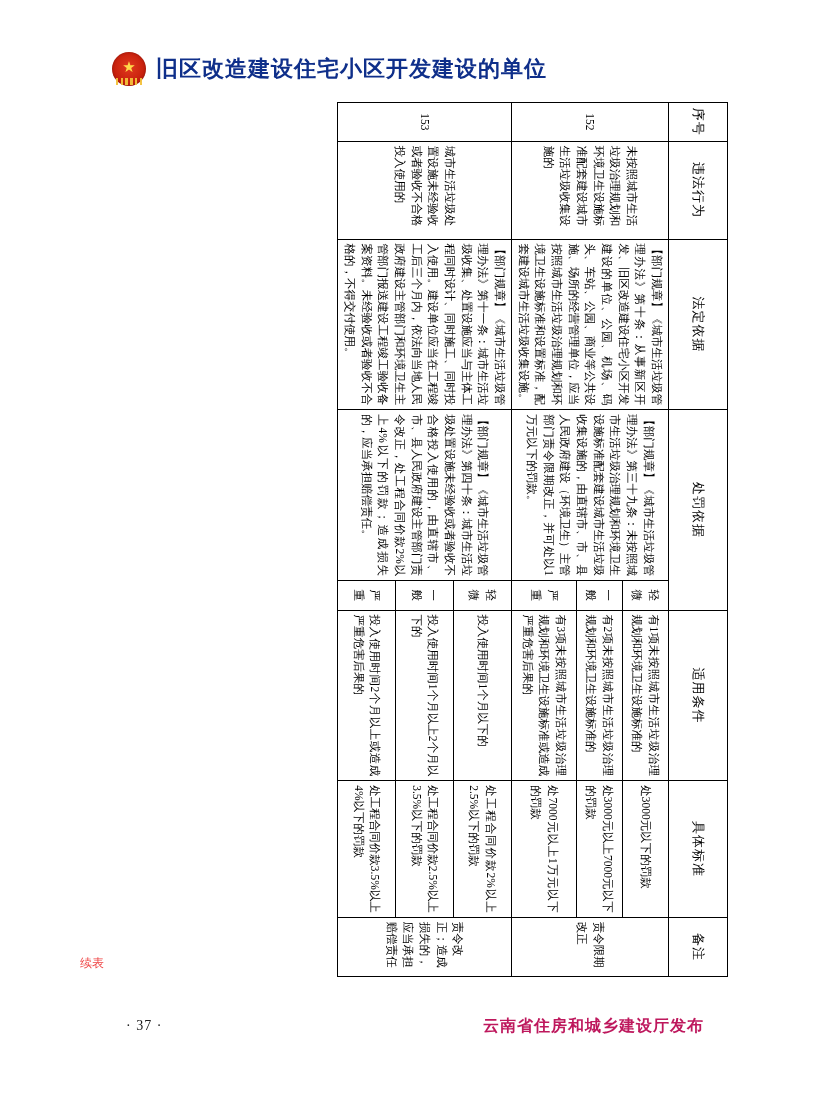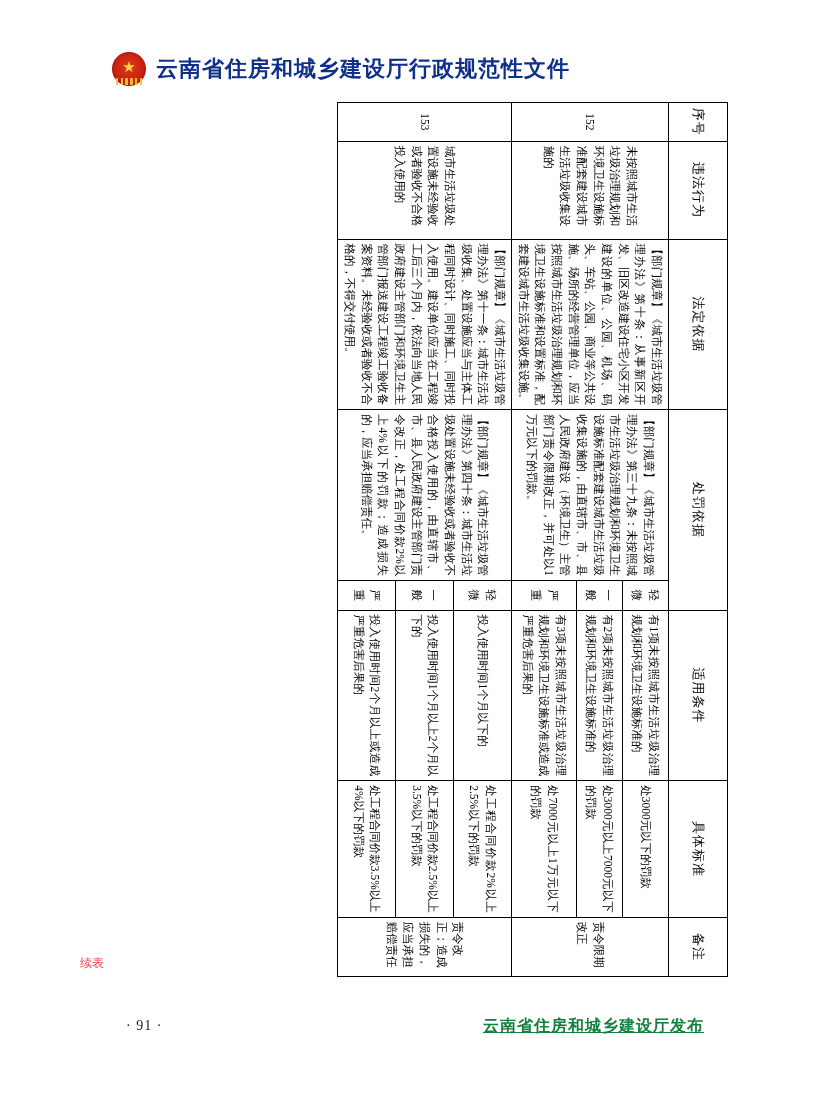--- a/index.html
+++ b/index.html
@@ -156,35 +156,34 @@
     font-size: 14px;
     color: #1a1a1a;
     letter-spacing: 1px;
   }
   .footer-pub {
     position: absolute;
     right: 112px;
     top: -2px;
     font-size: 16px;
     font-weight: bold;
-    color: #15803d;
+    color: #be185d;
     letter-spacing: 1px;
-    text-decoration: underline;
   }
 </style>
 </head>
 <body>
 
 <div class="page-header">
   <div class="emblem">
     <div class="circle"></div>
     <div class="star">★</div>
     <div class="rays"></div>
   </div>
-  <div class="header-title">云南省住房和城乡建设厅行政规范性文件</div>
+  <div class="header-title">旧区改造建设住宅小区开发建设的单位</div>
 </div>
 
 <div class="cont-label">续表</div>
 
 <div id="rot-wrap">
   <table class="reg-table">
     <colgroup>
       <col class="c-seq">
         <col class="c-act">
         <col class="c-law">
@@ -298,15 +297,15 @@
         </td>
         <td class="std">
           <div class="cell-text">处工程合同价款3.5%以上4%以下的罚款</div>
         </td>
       </tr>
     </tbody>
   </table>
 </div>
 
 <div class="footer">
-  <div class="folio">· 91 ·</div>
+  <div class="folio">· 37 ·</div>
   <div class="footer-pub">云南省住房和城乡建设厅发布</div>
 </div>
 
 </body></html>

